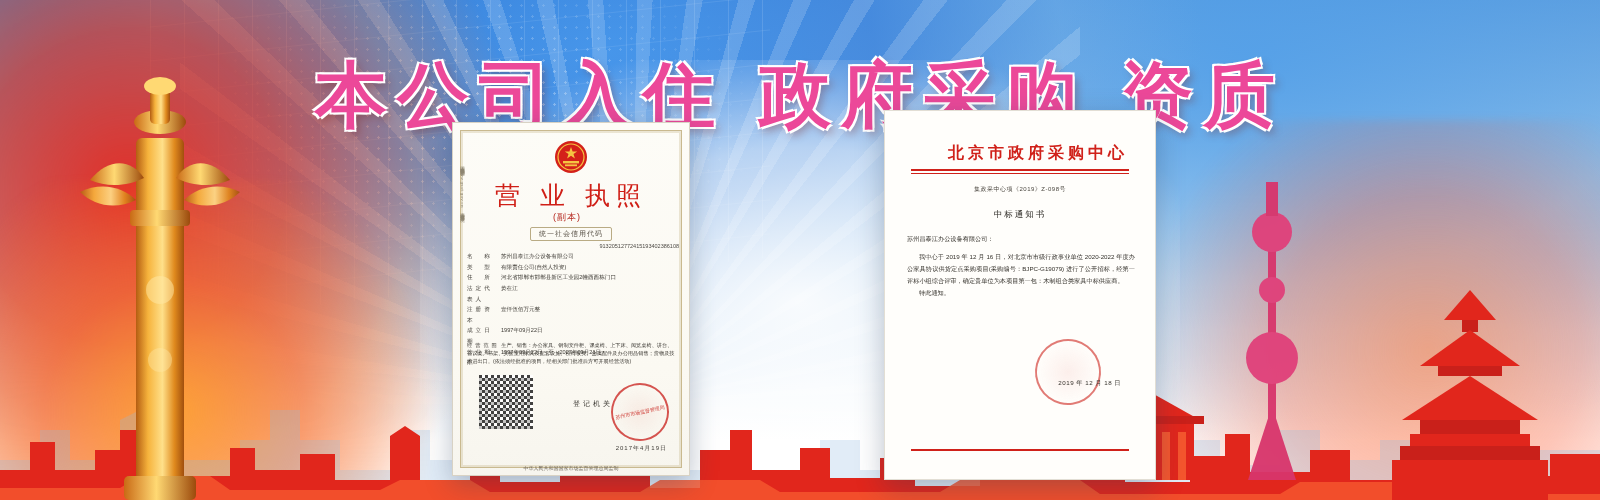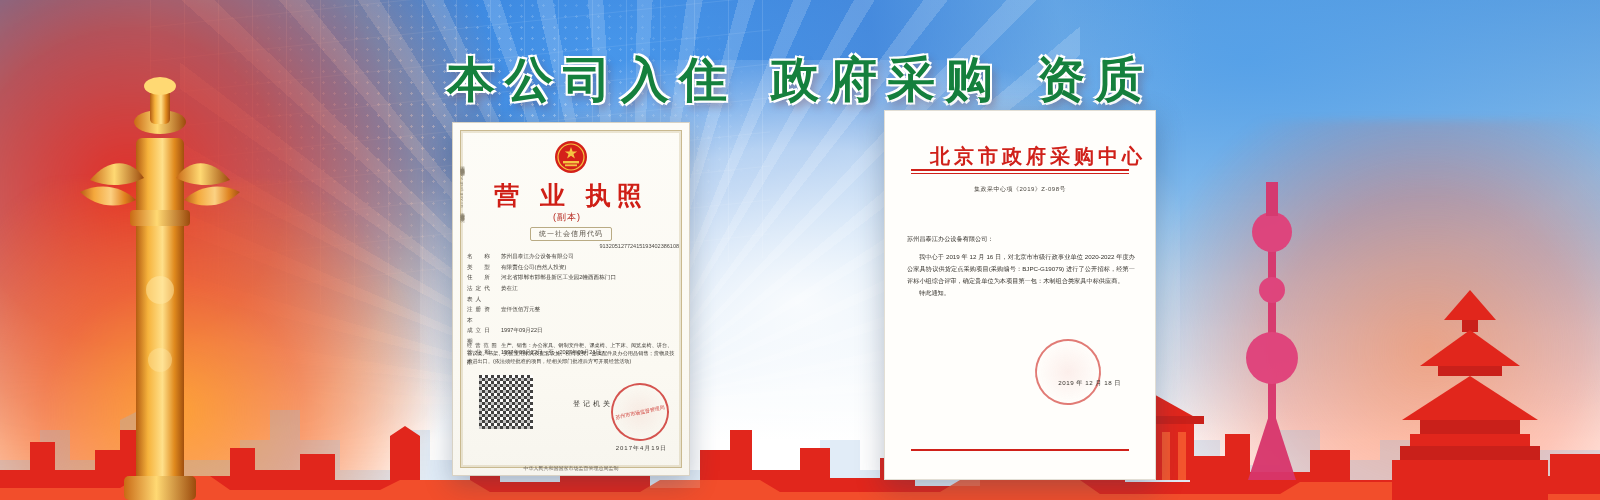--- a/index.html
+++ b/index.html
@@ -114,23 +114,23 @@
   }
 
   
   .headline {
     position: absolute;
     left: 0; right: 0;
     top: 48px;
     text-align: center;
     font-family: "DejaVu Sans", "Liberation Sans", sans-serif;
     font-weight: 700;
-    font-size: 48px;
+    font-size: 72px;
     letter-spacing: 10px;
-    color: #15803d;
+    color: #ec4899;
     text-shadow:
       0 0 2px #fff,
       2px 2px 0 #ffffff,
       -2px -2px 0 #ffffff,
       2px -2px 0 #ffffff,
       -2px 2px 0 #ffffff,
       4px 5px 8px rgba(120,20,10,0.35);
     white-space: nowrap;
     user-select: none;
   }
@@ -160,21 +160,21 @@
     position: absolute;
     left: 50%; top: 14px;
     transform: translateX(-50%);
     width: 40px; height: 40px;
   }
   .lic-title {
     position: absolute;
     left: 0; right: 0; top: 56px;
     text-align: center;
     font-family: "DejaVu Sans", sans-serif;
-    font-weight: 700;
+    font-weight: 400;
     font-size: 25px;
     letter-spacing: 6px;
     color: #cf1f16;
     text-shadow: 0 1px 0 rgba(255,255,255,.6);
   }
   .lic-sub {
     position: absolute;
     left: 0; right: 8px; top: 88px;
     text-align: center;
     font-size: 9px;
@@ -288,21 +288,21 @@
     width: 270px; height: 368px;
     border: 1px solid #e2ded4;
     background: #fffefb;
   }
   .notice-head {
     position: absolute;
     left: 0; right: 0; top: 32px;
     text-align: center;
     font-family: "DejaVu Sans", sans-serif;
     font-weight: 700;
-    font-size: 20px;
+    font-size: 16px;
     letter-spacing: 4px;
     color: #d0211a;
     padding-left: 36px;
   }
   .notice-rule {
     position: absolute;
     left: 26px; right: 26px; top: 58px;
     height: 2px;
     background: #d0211a;
   }
@@ -520,20 +520,21 @@
     <div class="lic-date">2017年4月19日</div>
     <div class="lic-foot">中华人民共和国国家市场监督管理总局监制</div>
     <div class="lic-sidebar">国家市场监督管理总局监制 www.gsxt.gov.cn 全国企业信用信息公示系统</div>
   </div>
 
   <div class="doc doc-notice">
     <div class="notice-head">北京市政府采购中心</div>
     <div class="notice-rule"></div>
     <div class="notice-rule thin"></div>
     <div class="notice-no">集政采中心项《2019》Z-098号</div>
+    <div class="notice-title">中标通知书</div>
     <div class="notice-to">苏州昌泰江办公设备有限公司：</div>
     <div class="notice-body">
       <span class="notice-indent">我中心于 2019 年 12 月 16 日，对北京市市级行政事业单位 2020-2022 年度办公家具协议供货定点采购项目(采购编号：BJPC-G19079) 进行了公开招标，经第一评标小组综合评审，确定贵单位为本项目第一包：木制组合类家具中标供应商。</span>
       <span class="notice-indent">特此通知。</span>
     </div>
     <div class="notice-seal"></div>
     <div class="notice-date">2019 年 12 月 18 日</div>
     <div class="notice-bottom-rule"></div>
   </div>
 

